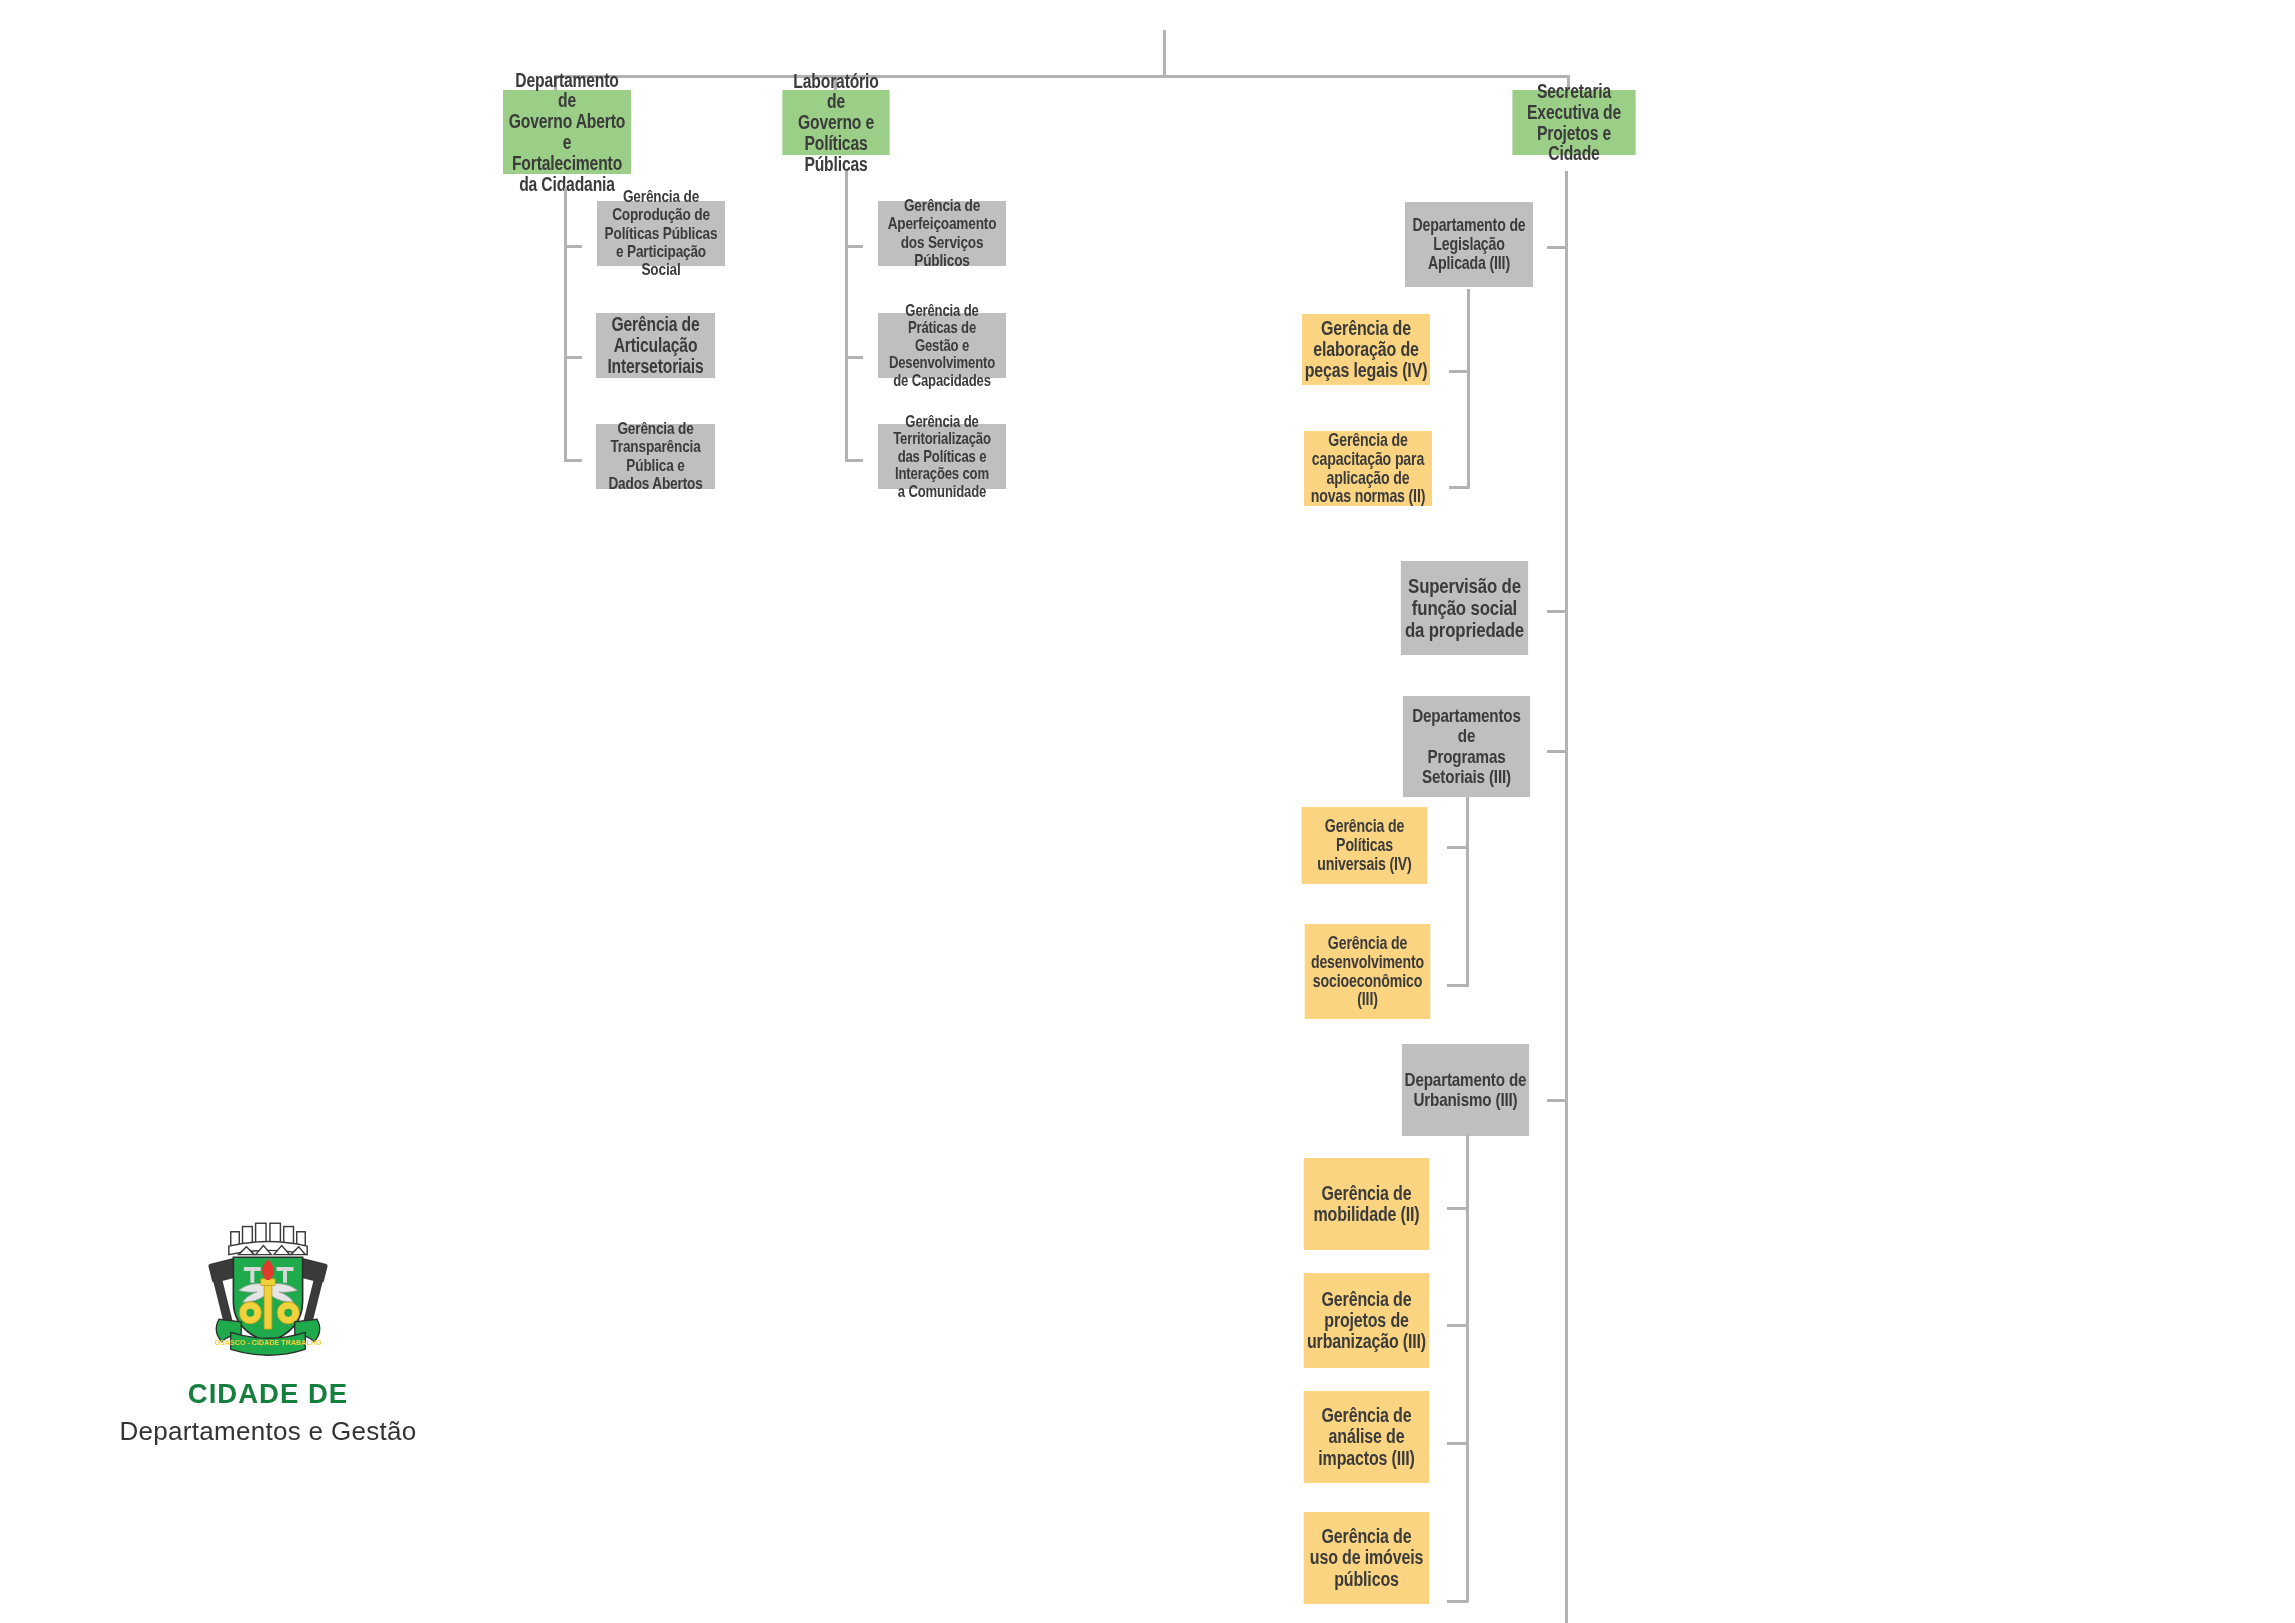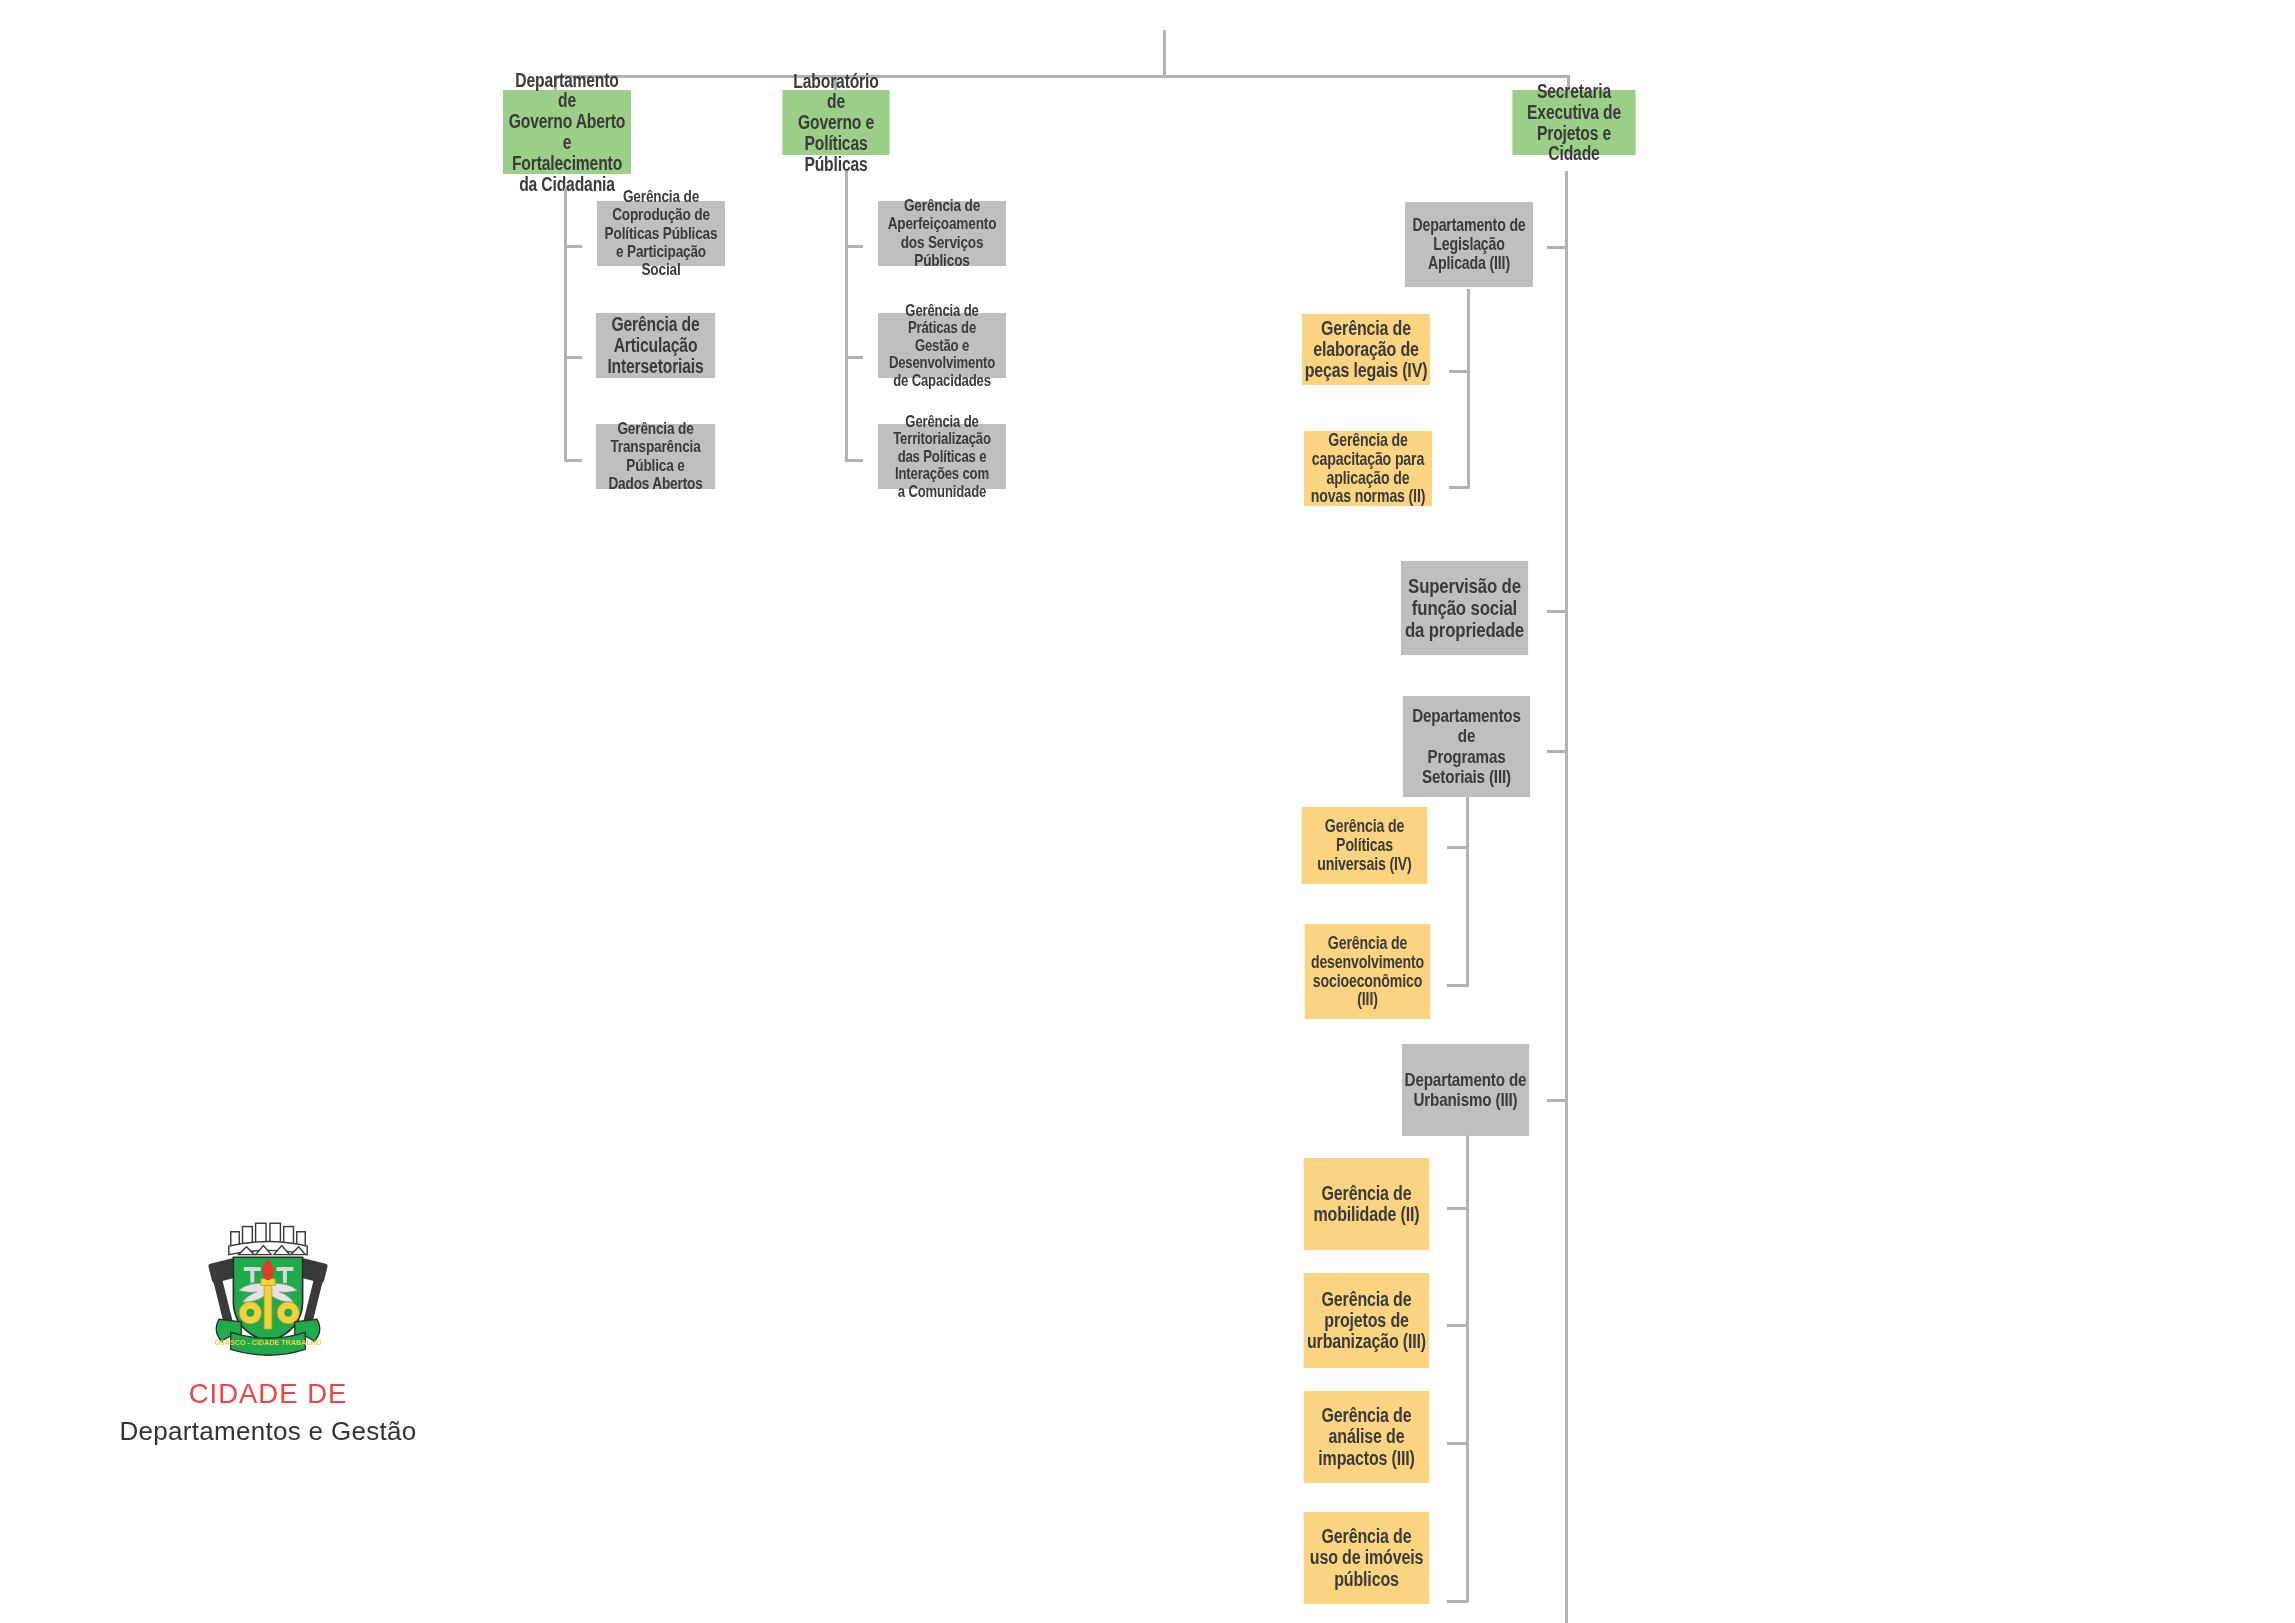--- a/index.html
+++ b/index.html
@@ -60,24 +60,24 @@
   }
   #crest {
     position: absolute;
     left: 50%;
     top: 0;
     transform: translateX(-50%);
   }
   .logo-cidade {
     text-align: center;
     font-family: "Liberation Sans", sans-serif;
-    font-weight: 400;
+    font-weight: 700;
     font-size: 27.5px;
     letter-spacing: 1px;
-    color: #ef4444;
+    color: #15803d;
     margin-top: 6.5px;
   }
   .logo-osasco {
     text-align: center;
     font-family: "Liberation Sans", sans-serif;
     font-weight: 700;
     font-size: 77px;
     letter-spacing: -1.3px;
     color: #333333;
     line-height: 1.0;

